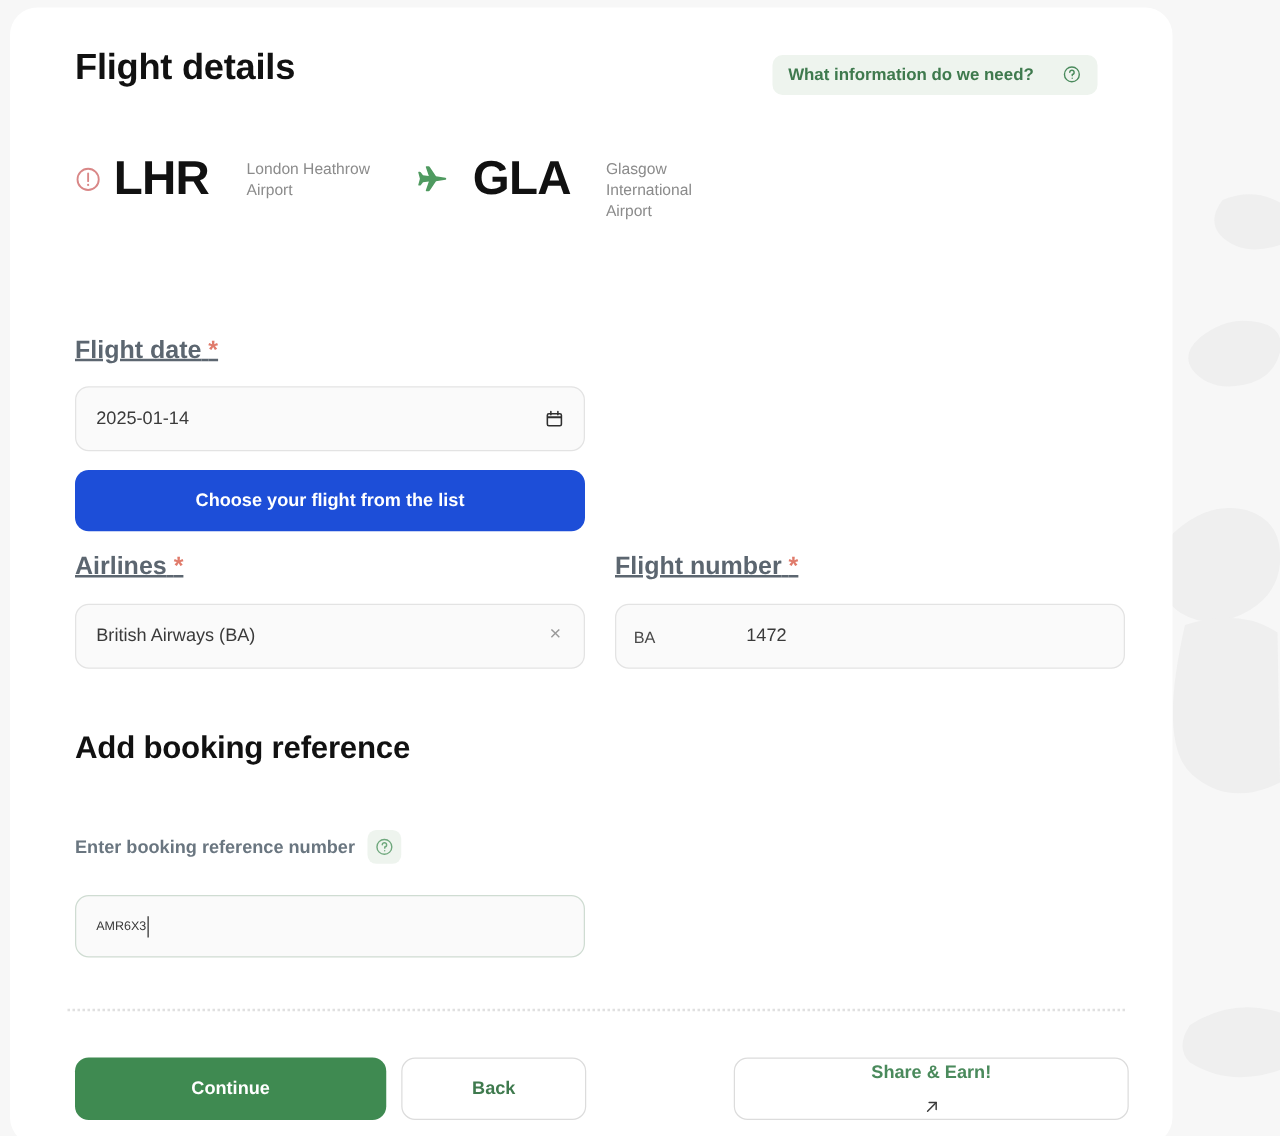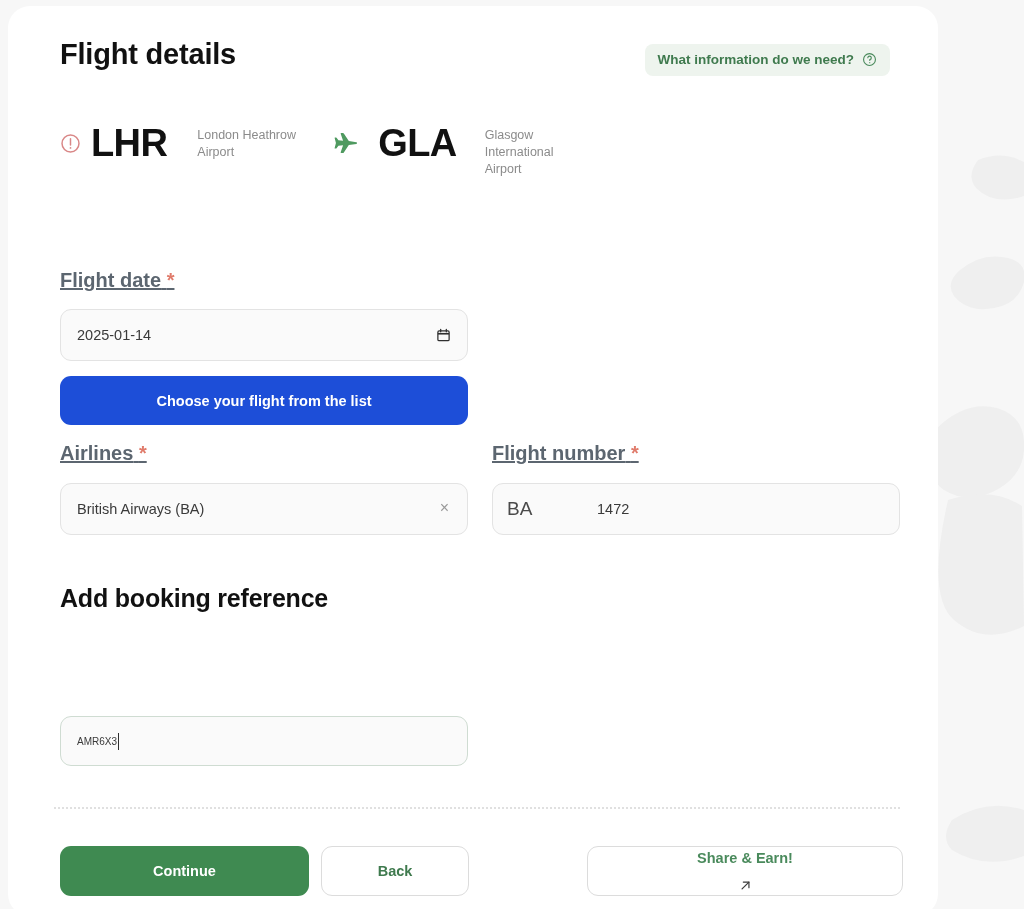--- a/index.html
+++ b/index.html
@@ -49,27 +49,27 @@
   .page-title {
     position: absolute; left: 8px; top: 0;
     font-size: 29px;
     font-weight: bold;
     color: #111111;
     letter-spacing: -0.2px;
     margin: 0;
   }
   .info-pill {
     position: absolute;
-    right: 4px; top: 6px;
+    right: 16px; top: 6px;
     background: #eef4ee;
     border-radius: 8px;
     padding: 8px 13px 9px 13px;
     display: flex;
     align-items: flex-end;
-    gap: 8px;
+    gap: 23px;
     cursor: pointer;
   }
   .info-pill-label {
     font-size: 13.5px;
     font-weight: bold;
     color: #3f7a4e;
     white-space: nowrap;
   }
   .qmark {
     width: 15px; height: 15px;
@@ -158,21 +158,21 @@
   .clear-x {
     font-size: 16px;
     color: #9a9a9a;
     cursor: pointer;
     line-height: 1;
     padding: 2px 2px 4px 2px;
   }
 
   .flightno-block { position: absolute; left: 484px; top: 436px; width: 408px; }
   .flightno-block .control { margin-top: 18px; gap: 0; padding-left: 14px; }
-  .fn-prefix { color: #4a4a4a; font-size: 19px; width: 46px; }
+  .fn-prefix { color: #4a4a4a; font-size: 13px; width: 46px; }
   .fn-value { color: #3a3a3a; font-size: 14.5px; margin-left: 44px; }
 
   .section-title {
     position: absolute;
     left: 52px; top: 578px;
     font-size: 25px;
     font-weight: bold;
     color: #111111;
     letter-spacing: -0.2px;
     margin: 0;
@@ -352,20 +352,30 @@
         <span class="req">*</span>
       </div>
       <div class="control">
         <span class="fn-prefix">BA</span>
         <span class="fn-value" title="0000">1472</span>
       </div>
     </div>
 
     <h2 class="section-title">Add booking reference</h2>
 
+    <div class="booking-label-row">
+      <span class="booking-label">Enter booking reference number</span>
+      <span class="help-chip">
+        <svg class="qmark" viewBox="0 0 24 24" fill="none" stroke="#6fa87d" stroke-width="1.8">
+          <circle cx="12" cy="12" r="9.5"></circle>
+          <path d="M9.3 9.2 a2.8 2.8 0 1 1 3.2 3 v1.4" stroke-linecap="round"></path>
+          <circle cx="12.4" cy="17" r="0.9" fill="#6fa87d" stroke="none"></circle>
+        </svg>
+      </span>
+    </div>
 
     <div class="booking-input">
       <span title="Booking reference">AMR6X3</span>
         <span class="caret"></span>
     </div>
 
     <div class="divider"></div>
 
     <div class="btn-row">
       <button class="btn btn-continue">Continue</button>

